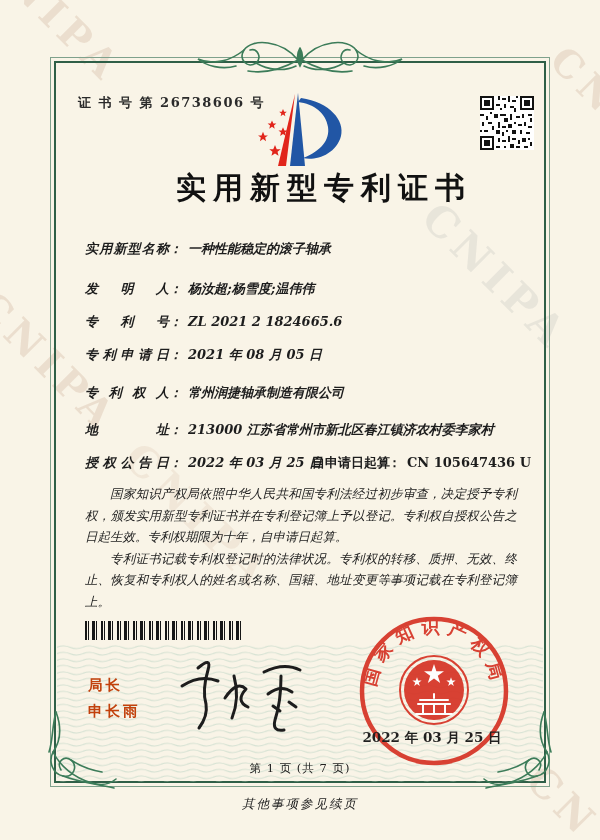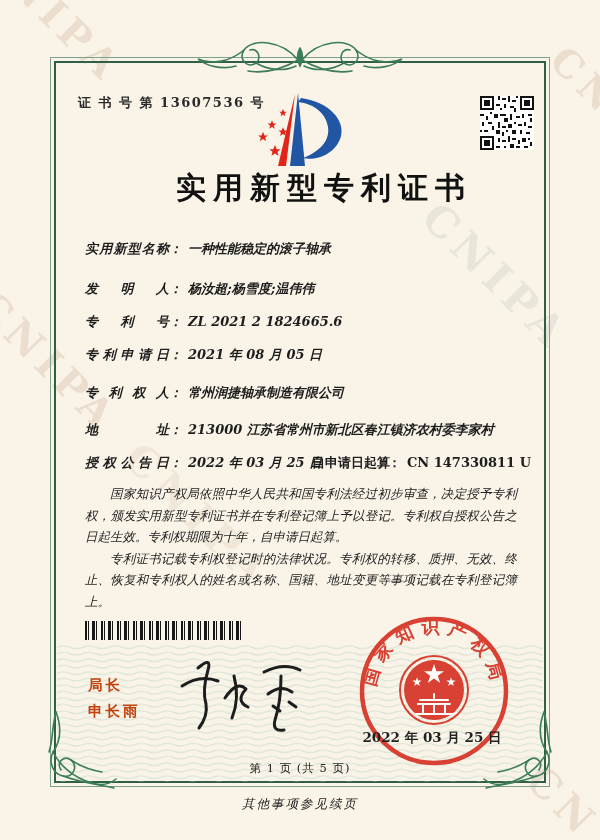--- a/index.html
+++ b/index.html
@@ -138,21 +138,21 @@
   <svg class="ornament" style="left:472px; top:708px;" width="84" height="86" viewBox="0 0 84 86">
     <g transform="translate(84,0) scale(-1,1)" fill="none" stroke="#3c7c59" stroke-width="1.6" stroke-linecap="round">
       <path d="M12,4 C18,20 16,34 9,44 C4,54 9,66 19,68 C30,70 34,58 27,52 C20,47 12,54 17,62"></path>
       <path d="M19,68 C34,74 52,76 70,80"></path>
       <path d="M9,44 C16,58 30,70 48,75 C58,78 66,76 72,71"></path>
       <path d="M12,4 C8,18 9,32 5,44"></path>
       <path d="M27,52 C36,58 46,62 58,64"></path>
     </g>
   </svg>
 
-  <div class="cert-no">证 书 号 第 13607536 号</div>
+  <div class="cert-no">证 书 号 第 26738606 号</div>
 
   <svg class="logo" width="105" height="80" viewBox="0 0 105 80">
     <defs>
       <path id="st" d="M0,-1 L0.294,-0.309 L0.951,-0.309 L0.42,0.118 L0.588,0.809 L0,0.4 L-0.588,0.809 L-0.42,0.118 L-0.951,-0.309 L-0.294,-0.309 Z"></path>
     </defs>
     <path d="M43,6 L34,78 L26,78 Z" fill="#e1251b"></path>
     <path d="M46,5 L53,78 L38,78 Z" fill="#2156a5"></path>
     <path d="M49,10 C78,14 93,33 89,48 C84,67 63,73 51,70 C69,63 78,52 76,39 C74,25 62,16 46,14 Z" fill="#2156a5"></path>
     <use href="#st" transform="translate(31,25) scale(4)" fill="#e1251b"></use>
     <use href="#st" transform="translate(20,37) scale(4.6)" fill="#e1251b"></use>
@@ -245,21 +245,21 @@
   <div class="frow r5">
     <span class="flabel">专利权人</span><span class="fcolon">：</span><span>常州润捷轴承制造有限公司</span>
   </div>
   <div class="frow r6">
     <span class="flabel">地址</span><span class="fcolon">：</span><span>213000 江苏省常州市新北区春江镇济农村委李家村</span>
   </div>
   <div class="frow r7">
     <span class="flabel">授权公告日</span><span class="fcolon">：</span><span>2022 年 03 月 25 日</span>
   </div>
   <div class="frow-right">
-    <span class="flabel narrow">自申请日起算</span><span class="fcolon">：</span><span>CN 147330811 U</span>
+    <span class="flabel narrow">自申请日起算</span><span class="fcolon">：</span><span>CN 105647436 U</span>
   </div>
 
   <div class="body-text">
     <p>国家知识产权局依照中华人民共和国专利法经过初步审查，决定授予专利权，颁发实用新型专利证书并在专利登记簿上予以登记。专利权自授权公告之日起生效。专利权期限为十年，自申请日起算。</p>
     <p>专利证书记载专利权登记时的法律状况。专利权的转移、质押、无效、终止、恢复和专利权人的姓名或名称、国籍、地址变更等事项记载在专利登记簿上。</p>
   </div>
 
   <div class="barcode"></div>
 
   <div class="director">
@@ -300,16 +300,16 @@
         <path d="M85,88 v4"></path>
         <path d="M71,94 h28"></path>
         <path d="M69,98 h32"></path>
         <path d="M74,98 v9 M85,98 v9 M96,98 v9"></path>
         <path d="M67,108 h36"></path>
       </g>
       <text x="83" y="136" text-anchor="middle" font-size="13.5" font-weight="bold" fill="#111111" font-family="DejaVu Serif, serif">2022 年 03 月 25 日</text>
     </g>
   </svg>
 
-  <div class="page-info">第 1 页 (共 5 页)</div>
+  <div class="page-info">第 1 页 (共 7 页)</div>
   <div class="continuation">其他事项参见续页</div>
 
 </div>
 
 </body></html>

